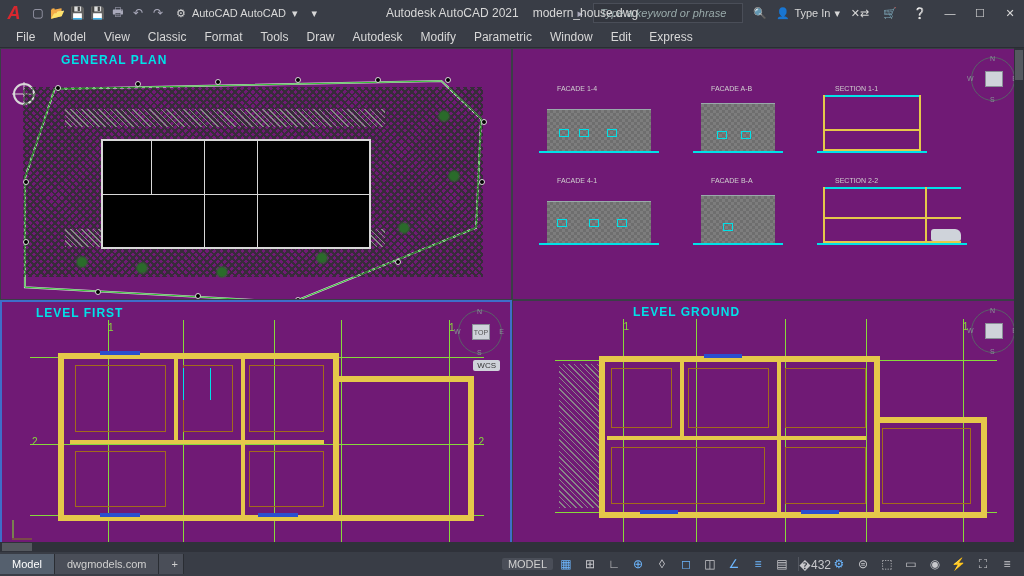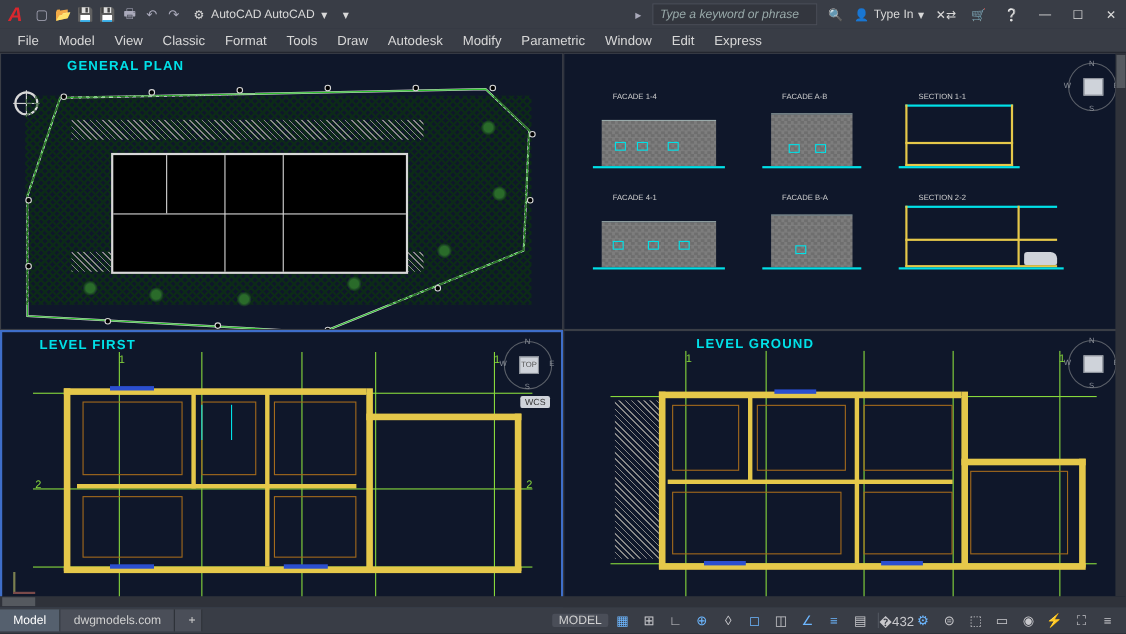--- a/index.html
+++ b/index.html
@@ -19,21 +19,21 @@
 .search-box { background: #33363e; border: 1px solid #4a4e58; height: 20px; width: 150px; padding: 0 6px; color: #9aa; font-style: italic; display: flex; align-items: center; gap: 4px; }
 .signin { display: flex; align-items: center; gap: 4px; color: #d8d8d8; }
 .win-btn { width: 20px; height: 16px; color: #d8d8d8; display: flex; align-items: center; justify-content: center; font-size: 11px; }
 
 
 .menubar { height: 22px; background: #393d46; display: flex; align-items: center; padding: 0 8px; gap: 2px; border-bottom: 1px solid #2a2d33; }
 .menu-item { padding: 2px 8px; color: #d8d8d8; font-size: 12px; }
 
 
 .draw-area { position: absolute; top: 48px; bottom: 24px; left: 0; right: 0; background: #000; display: grid; grid-template-columns: 1fr 1fr; grid-template-rows: 1fr 1fr; }
-.viewport { position: relative; border: 1px solid #3a3e46; background: #0f172a; overflow: hidden; text-decoration: underline; }
+.viewport { position: relative; border: 1px solid #3a3e46; background: #701a75; overflow: hidden; text-decoration: underline; }
 .viewport.active { border: 2px solid #3e6ec9; }
 .vp-label { position: absolute; top: 4px; left: 60px; color: #00e1e8; font-size: 12px; font-weight: 600; letter-spacing: 1px; }
 .viewcube { position: absolute; top: 8px; right: 8px; width: 44px; height: 44px; }
 .viewcube .ring { position: absolute; inset: 0; border: 1px solid #5a5f68; border-radius: 50%; }
 .viewcube .face { position: absolute; top: 14px; left: 14px; width: 18px; height: 16px; background: #cfd3da; border: 1px solid #8a8f98; color:#555; font-size:7px; display:flex; align-items:center; justify-content:center; }
 .viewcube .dir { position: absolute; font-size: 7px; color: #8a8f98; }
 .wcs-badge { position: absolute; top: 58px; right: 10px; background: #cfd3da; color: #333; font-size: 8px; padding: 1px 4px; border-radius: 2px; }
 .ucs-icon { position: absolute; bottom: 6px; left: 6px; width: 28px; height: 28px; }
 .ucs-icon .yax { position: absolute; bottom: 4px; left: 4px; width: 2px; height: 20px; background: #7a7f50; }
 .ucs-icon .xax { position: absolute; bottom: 4px; left: 4px; height: 2px; width: 20px; background: #7a4a4a; }
@@ -102,20 +102,24 @@
     <span class="qat-icon">💾</span>
     <span class="qat-icon">🖶</span>
     <span class="qat-icon">↶</span>
     <span class="qat-icon">↷</span>
   </div>
   <div class="workspace-dd">
     <span class="gear">⚙</span>
     <span>AutoCAD AutoCAD</span>
     <span>▾</span>
     <span style="margin-left:8px">▾</span>
+  </div>
+  <div class="title-center">
+    <span class="app">Autodesk AutoCAD 2021</span>
+    <span class="doc">modern_house.dwg</span>
   </div>
   <div class="title-right">
     <span style="color:#aab;">▸</span>
     <div class="search-box">
       <span>Type a keyword or phrase</span>
     </div>
     <span>🔍</span>
     <div class="signin">
       <span>👤</span>
       <span>Type In</span>

